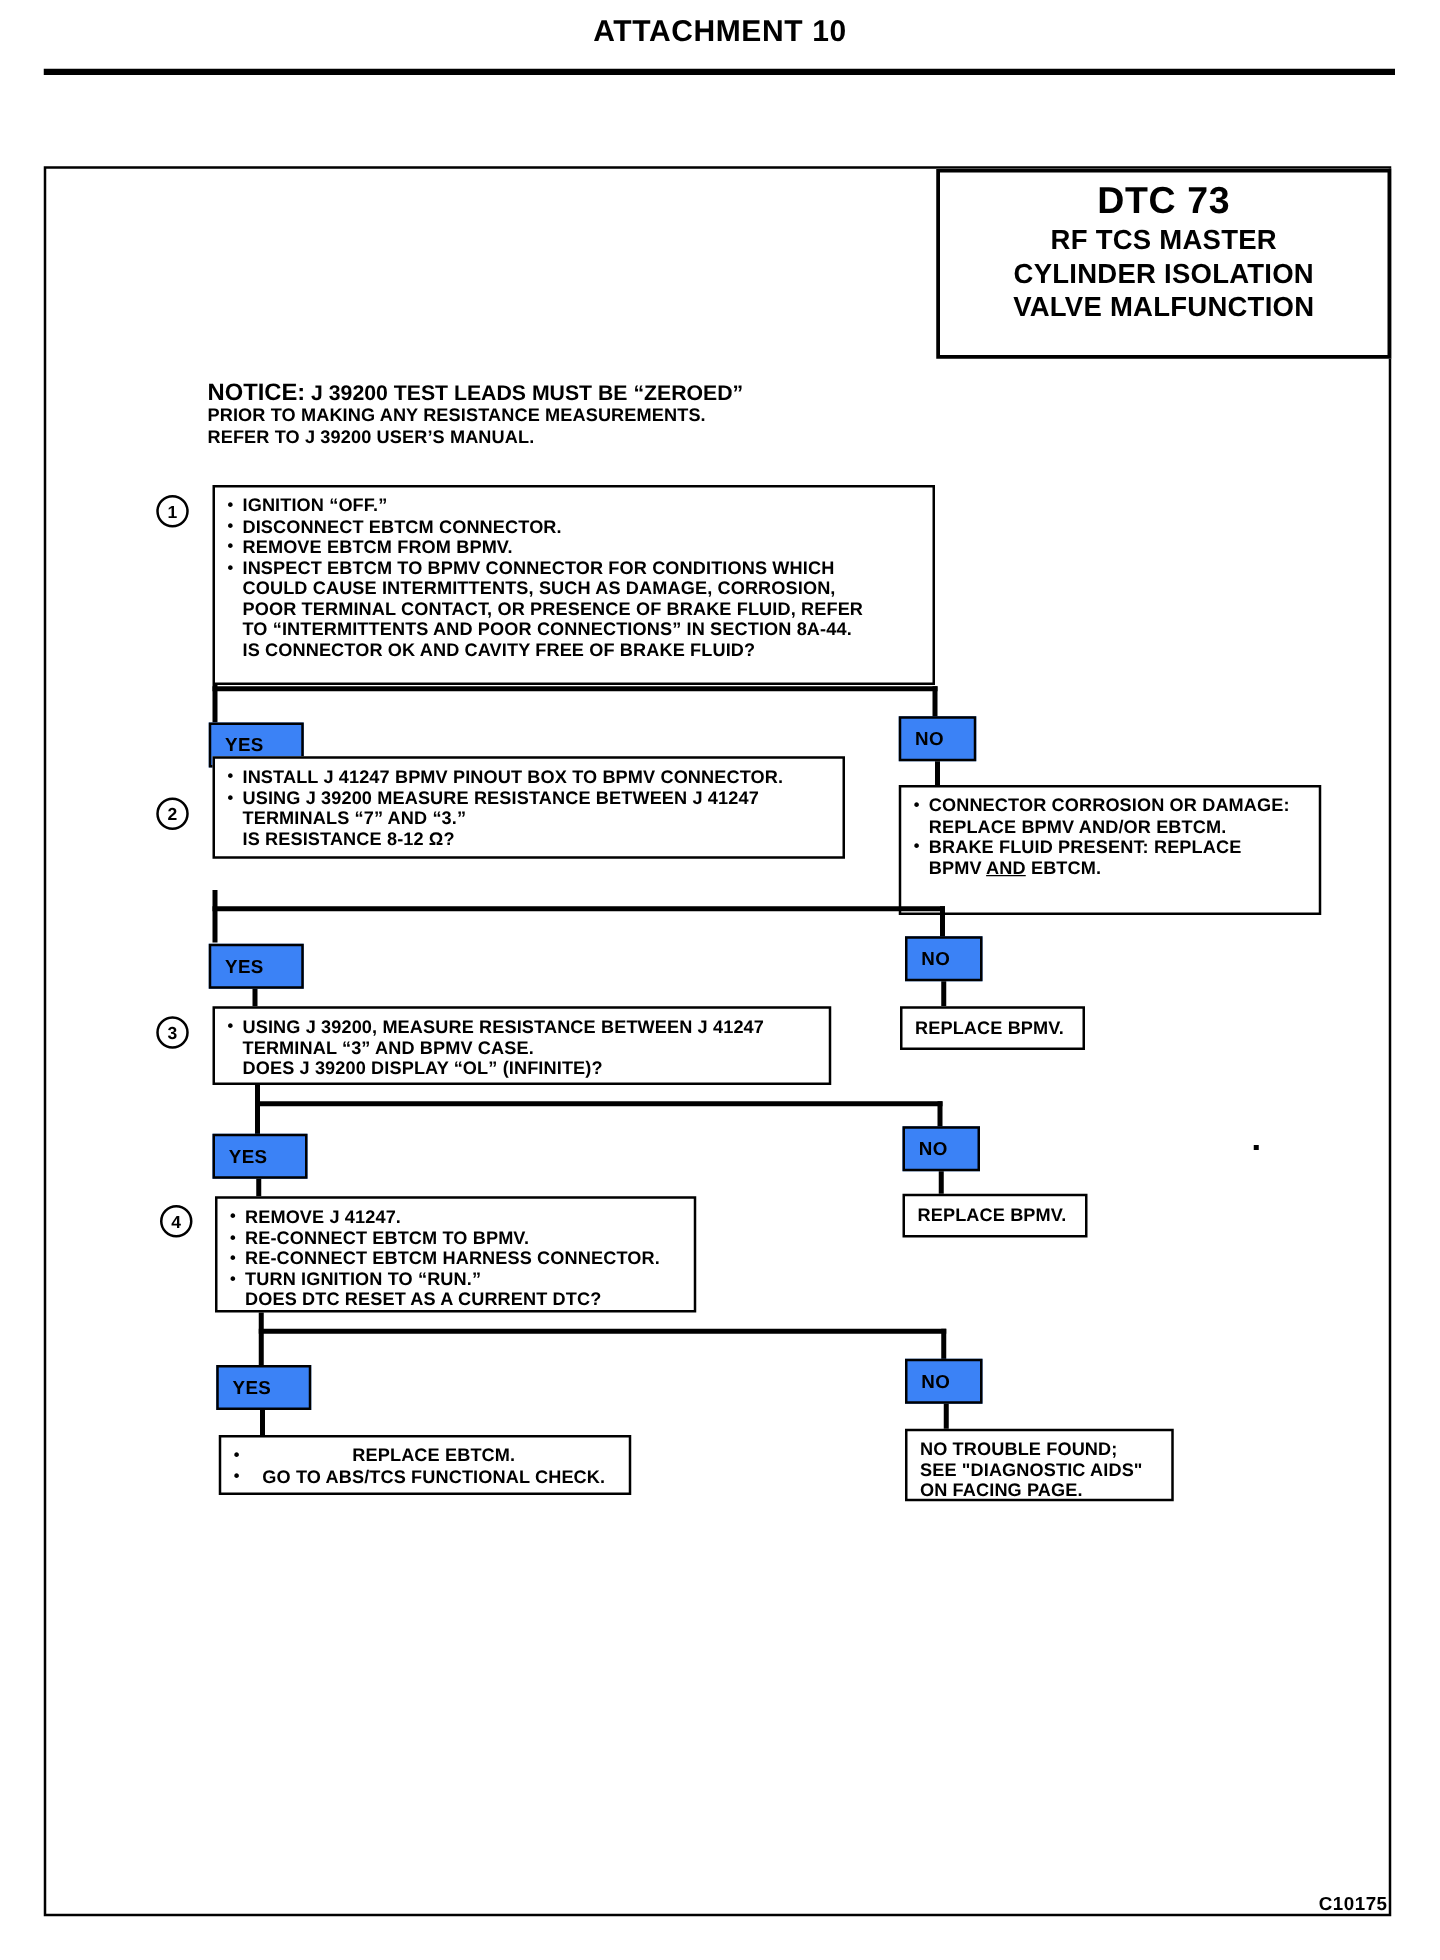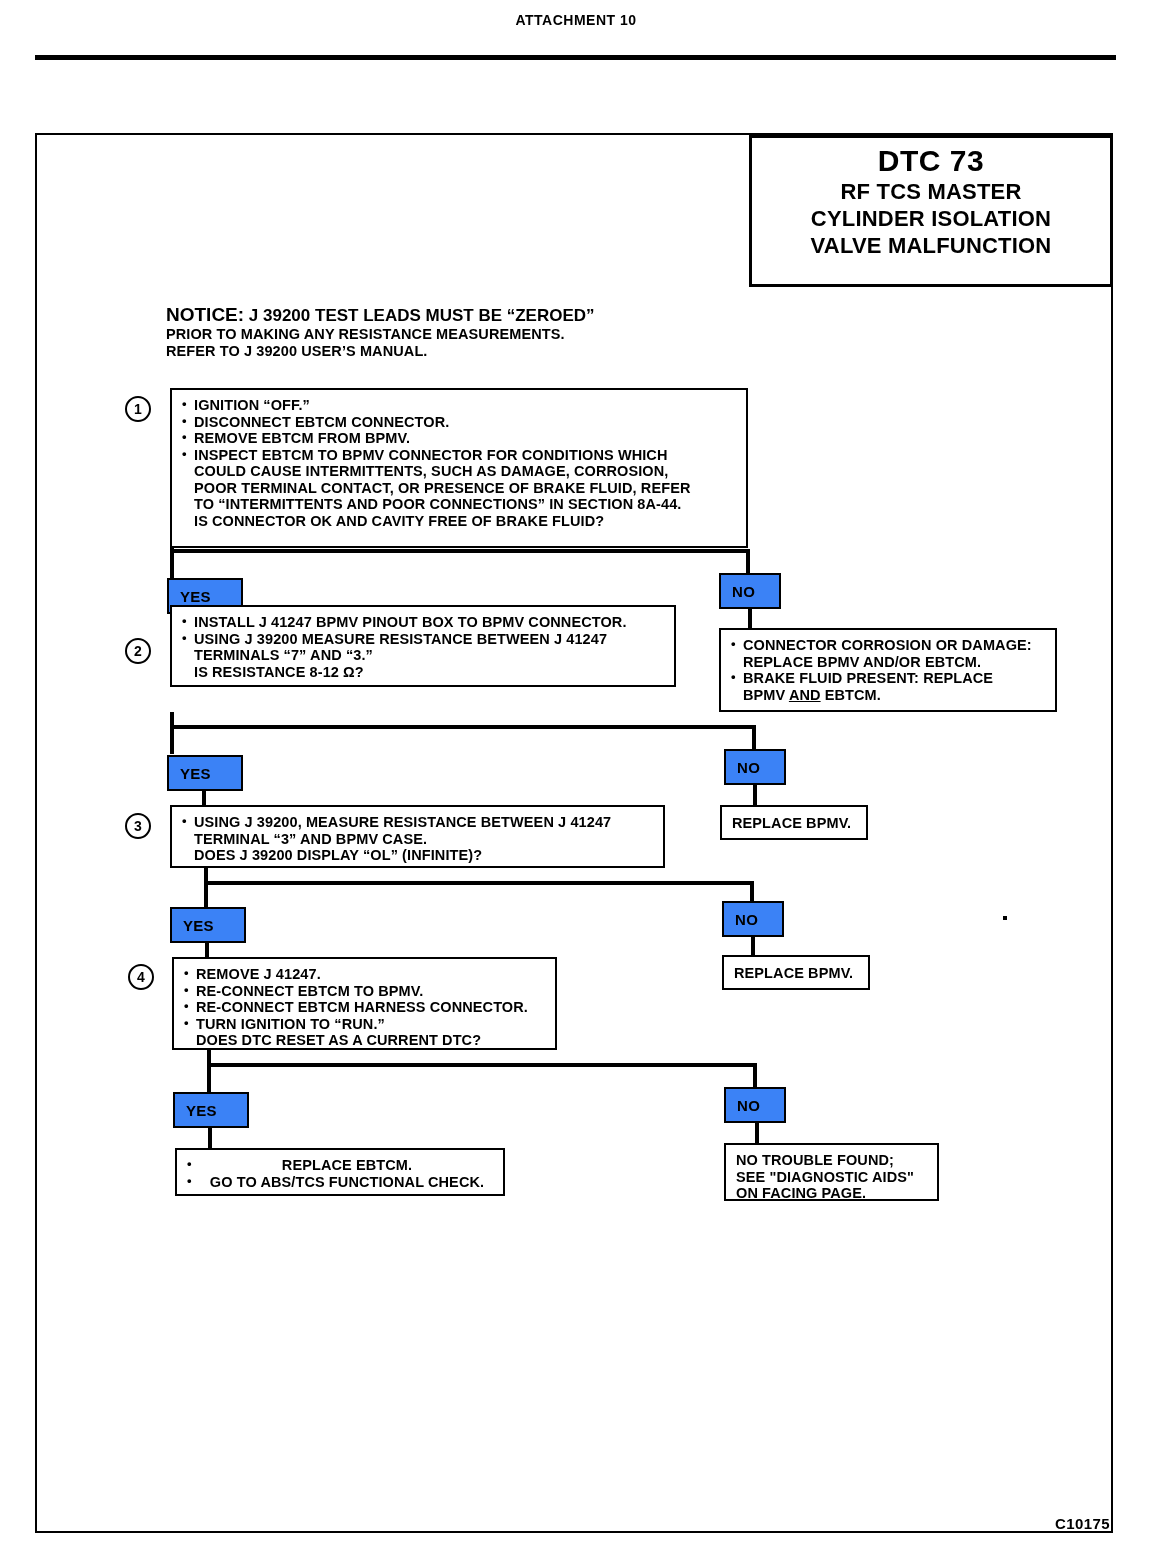--- a/index.html
+++ b/index.html
@@ -20,21 +20,21 @@
     left: 0; top: 0;
     width: 1152px;
     height: 1568px;
   }
   
   .attachment-title {
     position: absolute;
     left: 0; top: 12px;
     width: 1152px;
     text-align: center;
-    font-size: 14px;
+    font-size: 24px;
     font-weight: bold;
     letter-spacing: 0.5px;
   }
   .header-rule {
     position: absolute;
     left: 35px; top: 55px;
     width: 1081px;
     height: 5px;
     background: #000;
   }
@@ -221,21 +221,21 @@
     <ul>
       <li>INSTALL J 41247 BPMV PINOUT BOX TO BPMV CONNECTOR.</li>
       <li>
         <span>USING J 39200 MEASURE RESISTANCE BETWEEN J 41247</span>
         <span class="cont">TERMINALS “7” AND “3.”</span>
         <span class="cont">IS RESISTANCE 8-12 Ω?</span>
       </li>
     </ul>
   </div>
 
-  <div class="box" style="left:719px; top:628px; width:338px; height:84px;">
+  <div class="box" style="left:719px; top:628px; width:338px; height:104px;">
     <ul>
       <li>
         <span>CONNECTOR CORROSION OR DAMAGE:</span>
         <span class="cont">REPLACE BPMV AND/OR EBTCM.</span>
       </li>
       <li>
         <span>BRAKE FLUID PRESENT: REPLACE</span>
         <span class="cont"><span>BPMV </span><span class="u">AND</span><span> EBTCM.</span></span>
       </li>
     </ul>

